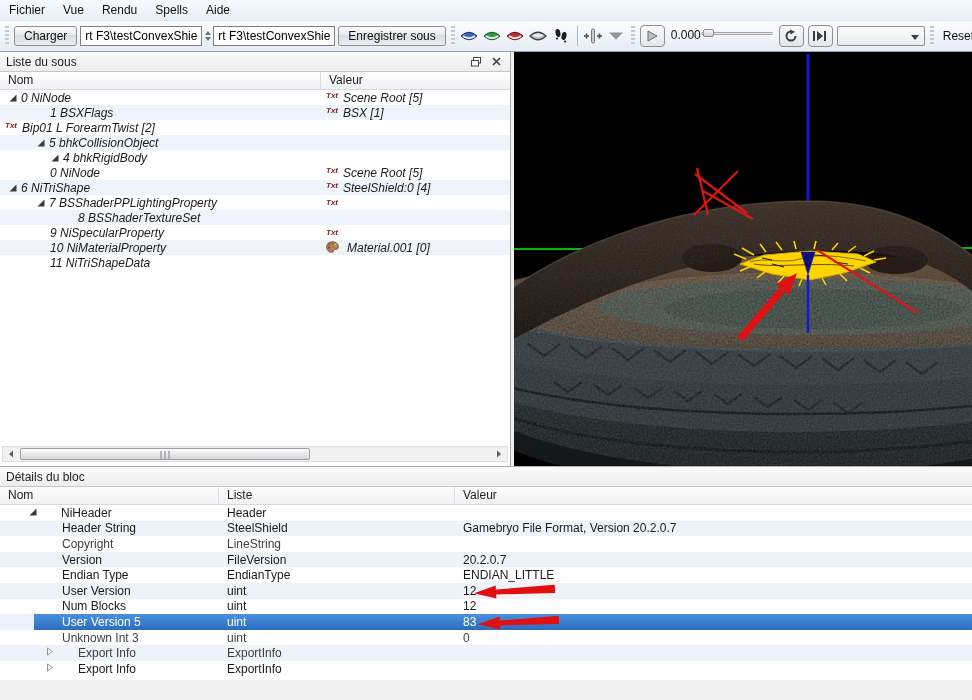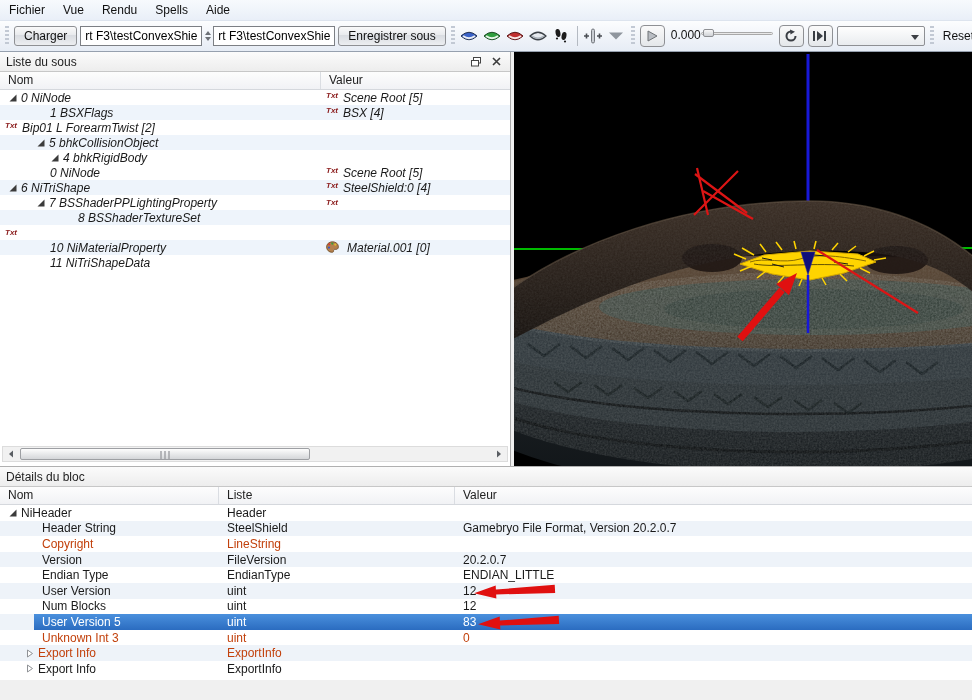--- a/index.html
+++ b/index.html
@@ -74,26 +74,26 @@
   
   .bottom-dock { height:214px; background:#fff; border-top:1px solid #b0b0b0; display:flex; flex-direction:column; }
   .dhead { height:18px; display:flex; background:linear-gradient(#fdfdfd,#f1f2f5); border-bottom:1px solid #d5d8dd; flex:0 0 auto; }
   .dhead .hcell { font-size:12px; color:#222; padding:1px 8px; border-right:1px solid #dadde2; }
   .dhead .h-nom { flex:0 0 219px; }
   .dhead .h-type { flex:0 0 236px; }
   .dhead .h-val { flex:1; border-right:none; }
   .details-body { flex:1; overflow:hidden; }
   .drow { height:15.6px; display:flex; align-items:center; font-size:12px; position:relative; }
   .drow.stripe { background:#eef3f9; }
-  .drow.disabled { color:#c2410c; }
+  .drow.disabled { color:#404040; }
   .drow.selected { color:#fff; }
   .drow.selected::before { content:''; position:absolute; left:34px; right:0; top:0; bottom:0;
     background:linear-gradient(#4a90dd,#2b6cc0); }
   .drow > div { position:relative; }
-  .drow .cname { flex:0 0 219px; display:flex; align-items:center; white-space:nowrap; overflow:hidden; }
+  .drow .cname { flex:0 0 219px; display:flex; align-items:flex-start; white-space:nowrap; overflow:hidden;gap:20px; }
   .drow .ctype { flex:0 0 236px; padding-left:8px; white-space:nowrap; overflow:hidden; }
   .drow .cvalue { flex:1; padding-left:8px; white-space:nowrap; overflow:hidden; }
   .red-arrow { position:absolute; top:1px; }
 
   svg { display:block; }
 </style>
 </head>
 <body>
 
 <div class="window">
@@ -238,21 +238,21 @@
               <span>Scene Root [5]</span>
             </div>
           </div>
           <div class="trow stripe">
             <div class="cname">
               <span style="flex: 0 0 50px;"></span>
               <span>1 BSXFlags</span>
             </div>
             <div class="cvalue">
               <span class="txt-ico">Txt</span>
-              <span>BSX [4]</span>
+              <span>BSX [1]</span>
             </div>
           </div>
           <div class="trow">
             <div class="cvalue">
               <span class="txt-ico">Txt</span>
               <span>Bip01 L ForearmTwist [2]</span>
             </div>
           </div>
           <div class="trow stripe">
             <div class="cname">
@@ -325,20 +325,24 @@
           <div class="trow stripe">
             <div class="cname">
               <span style="flex: 0 0 78px;"></span>
               <span>8 BSShaderTextureSet</span>
             </div>
             <div class="cvalue">
               <span></span>
             </div>
           </div>
           <div class="trow">
+            <div class="cname">
+              <span style="flex: 0 0 50px;"></span>
+              <span>9 NiSpecularProperty</span>
+            </div>
             <div class="cvalue">
               <span class="txt-ico">Txt</span>
               <span></span>
             </div>
           </div>
           <div class="trow stripe">
             <div class="cname">
               <span style="flex: 0 0 50px;"></span>
               <span>10 NiMaterialProperty</span>
             </div>

